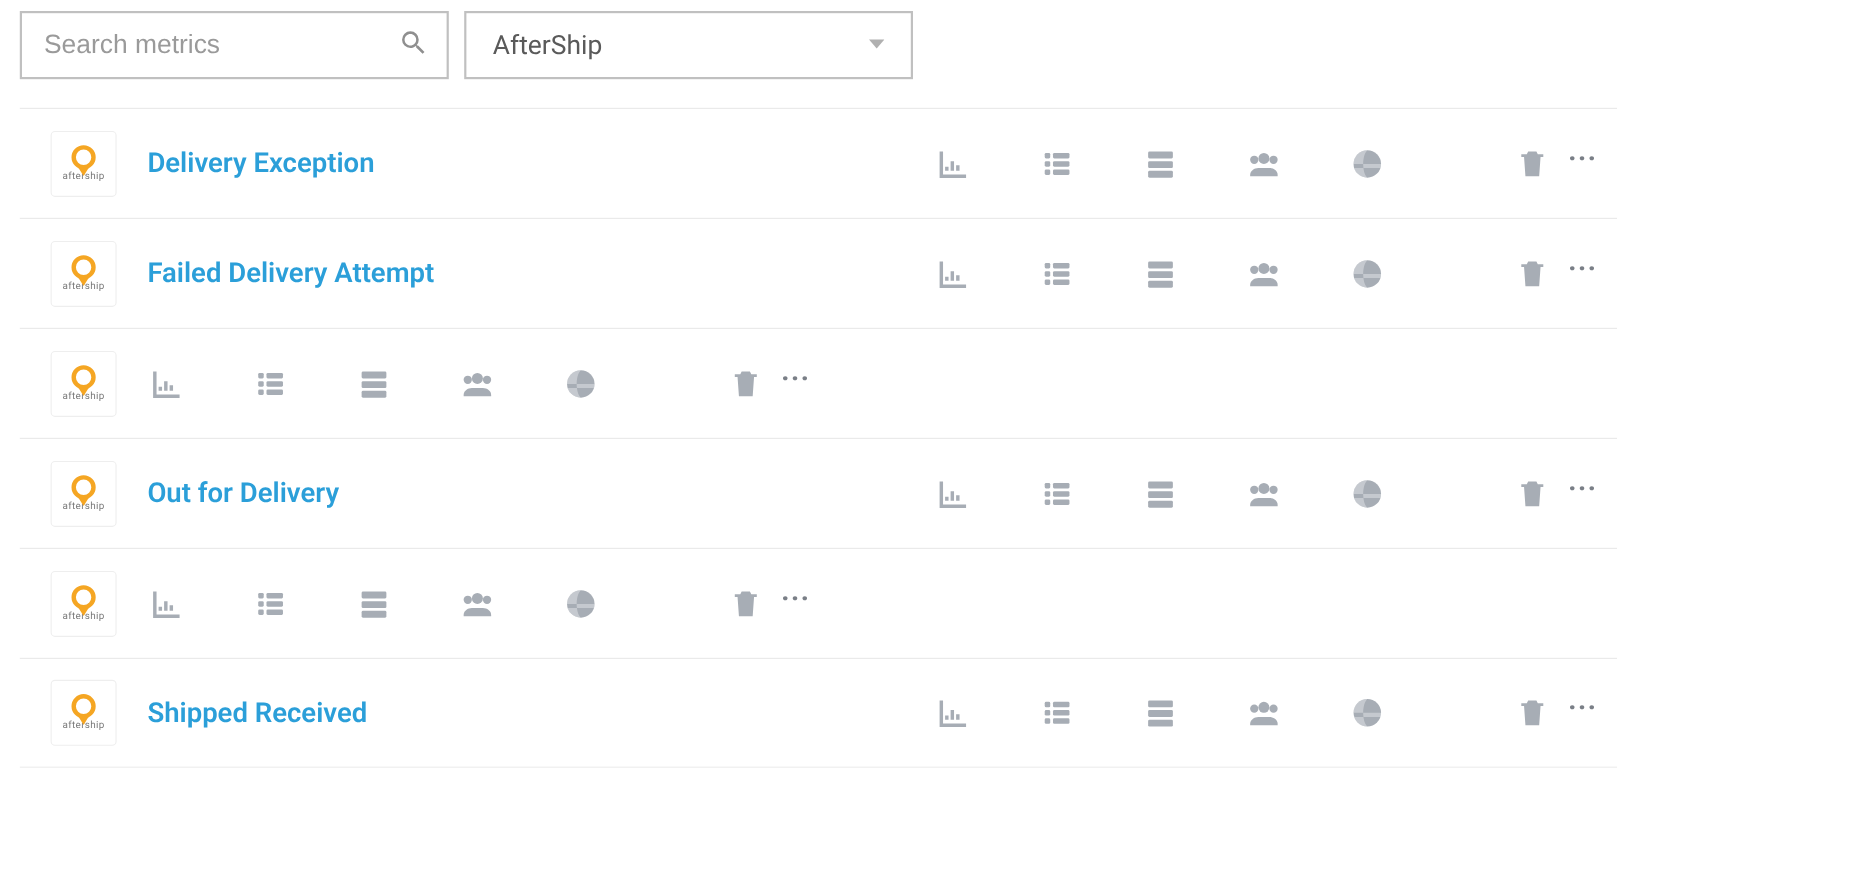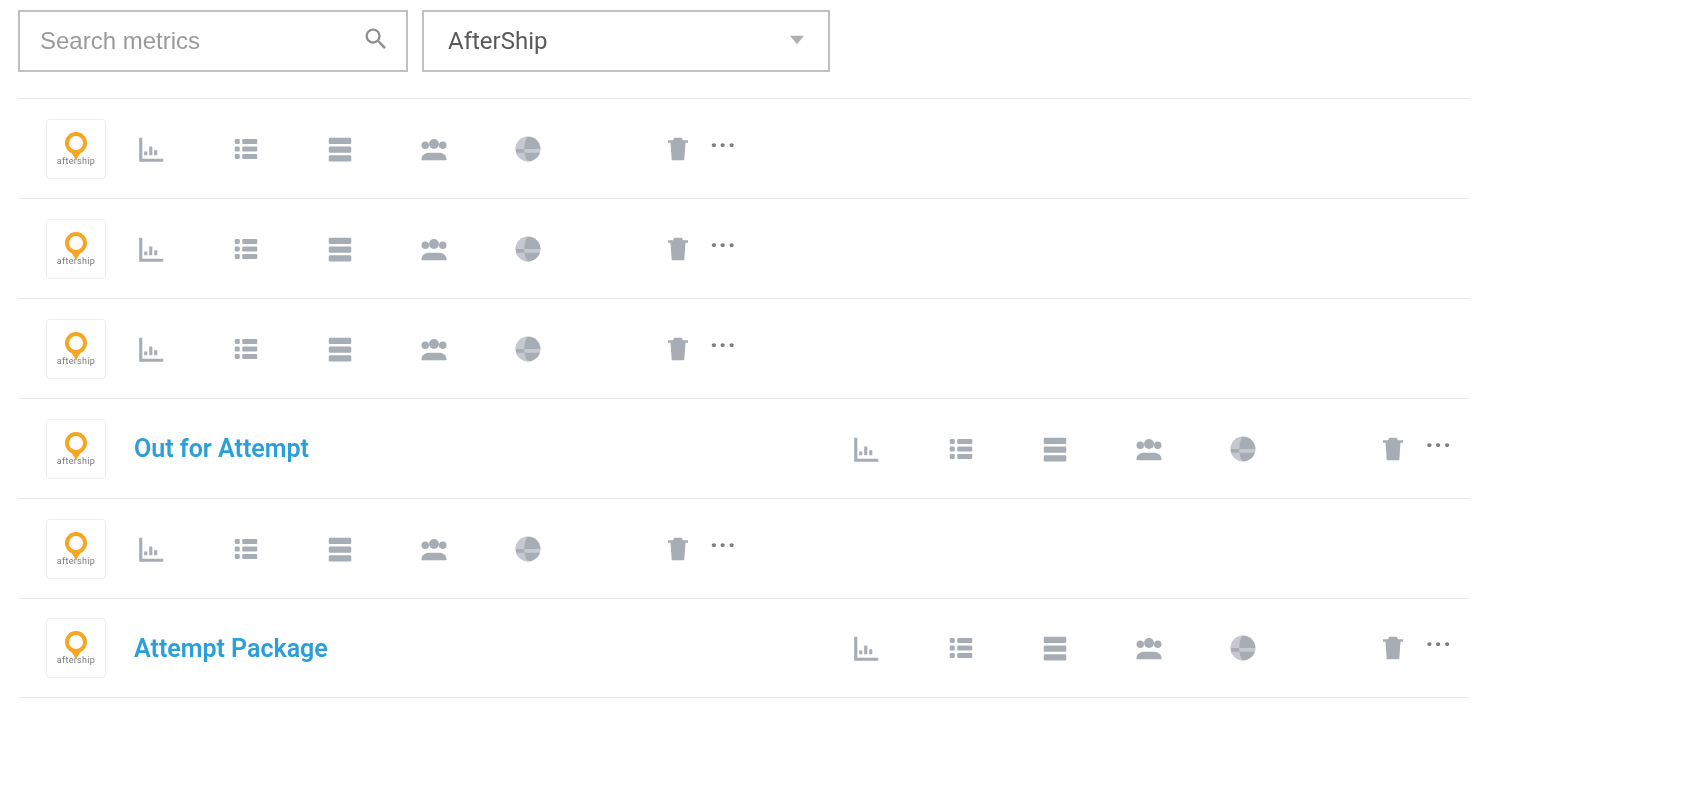--- a/index.html
+++ b/index.html
@@ -155,20 +155,21 @@
     </div>
   </div>
 
   <div class="list">
 
     <div class="row">
       <div class="brand-icon">
         <div class="brand-pin"></div>
         <div class="brand-text">aftership</div>
       </div>
+      <a class="metric-name">Delivery Exception</a>
       <div class="actions">
         <span class="action-icon chart">
             <svg viewBox="0 0 24 24">
               <path d="M3 3v18h18"></path>
               <path d="M7 14v3"></path>
               <path d="M11 10v7"></path>
               <path d="M15 13v4"></path>
             </svg>
           </span>
         <span class="action-icon">
@@ -211,20 +212,21 @@
           <span class="more-icon">···</span>
         </div>
       </div>
     </div>
 
     <div class="row">
       <div class="brand-icon">
         <div class="brand-pin"></div>
         <div class="brand-text">aftership</div>
       </div>
+      <a class="metric-name">Failed Delivery Attempt</a>
       <div class="actions">
         <span class="action-icon chart">
             <svg viewBox="0 0 24 24">
               <path d="M3 3v18h18"></path>
               <path d="M7 14v3"></path>
               <path d="M11 10v7"></path>
               <path d="M15 13v4"></path>
             </svg>
           </span>
         <span class="action-icon">
@@ -323,21 +325,21 @@
           <span class="more-icon">···</span>
         </div>
       </div>
     </div>
 
     <div class="row">
       <div class="brand-icon">
         <div class="brand-pin"></div>
         <div class="brand-text">aftership</div>
       </div>
-      <a class="metric-name">Out for Attempt</a>
+      <a class="metric-name">Out for Delivery</a>
       <div class="actions">
         <span class="action-icon chart">
             <svg viewBox="0 0 24 24">
               <path d="M3 3v18h18"></path>
               <path d="M7 14v3"></path>
               <path d="M11 10v7"></path>
               <path d="M15 13v4"></path>
             </svg>
           </span>
         <span class="action-icon">
@@ -436,21 +438,21 @@
           <span class="more-icon">···</span>
         </div>
       </div>
     </div>
 
     <div class="row">
       <div class="brand-icon">
         <div class="brand-pin"></div>
         <div class="brand-text">aftership</div>
       </div>
-      <a class="metric-name">Attempt Package</a>
+      <a class="metric-name">Shipped Received</a>
       <div class="actions">
         <span class="action-icon chart">
             <svg viewBox="0 0 24 24">
               <path d="M3 3v18h18"></path>
               <path d="M7 14v3"></path>
               <path d="M11 10v7"></path>
               <path d="M15 13v4"></path>
             </svg>
           </span>
         <span class="action-icon">

